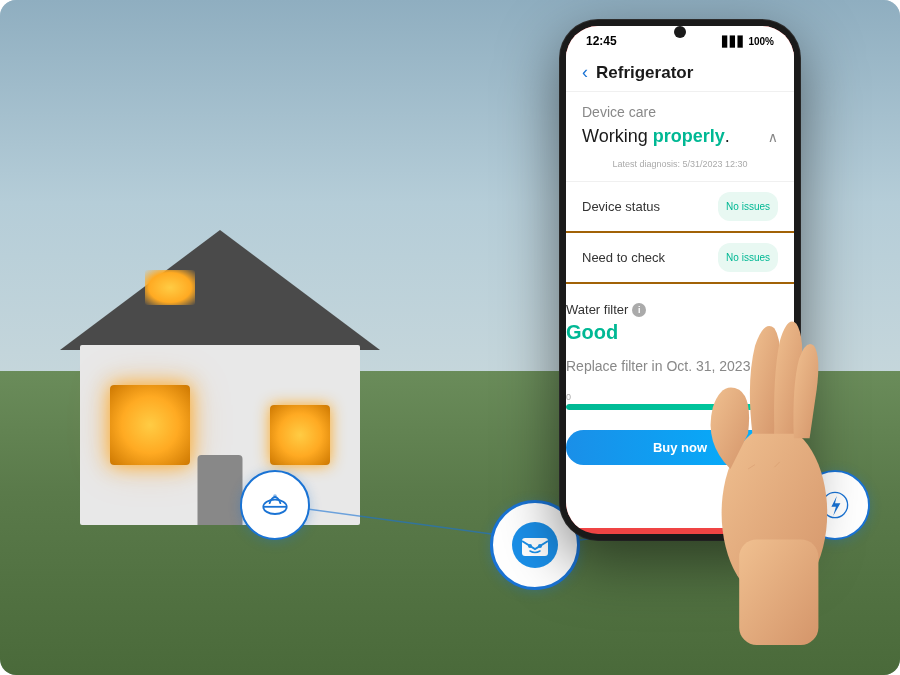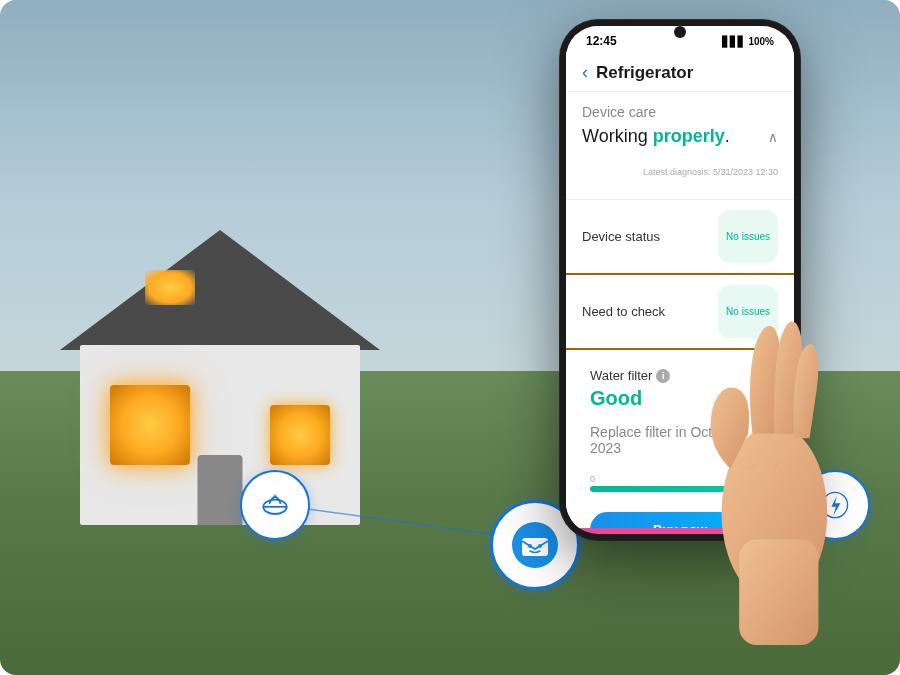--- a/index.html
+++ b/index.html
@@ -181,21 +181,21 @@
       overflow: hidden;
       z-index: 22;
     }
 
     .phone-screen {
       position: absolute;
       top: 6px;
       left: 6px;
       right: 6px;
       bottom: 6px;
-      background: #ec4899;
+      background: #ef4444;
       border-radius: 32px;
       overflow: hidden;
     }
 
     
     .status-bar {
       display: flex;
       justify-content: space-between;
       align-items: center;
       padding: 8px 20px 4px;
@@ -268,21 +268,21 @@
       font-size: 14px;
       color: #888;
       margin-bottom: 6px;
     }
 
     
     .status-heading {
       display: flex;
       justify-content: space-between;
       align-items: center;
-      margin-bottom: 20px;
+      margin-bottom: 12px;
       text-align: right;
     }
 
     .working-text {
       font-size: 18px;
       font-weight: 500;
       color: #1a1a1a;
     }
 
     .properly-text {
@@ -291,22 +291,21 @@
     }
 
     .chevron-up {
       font-size: 14px;
       color: #888;
     }
 
     .diagnosis-date {
       font-size: 9px;
       color: #aaa;
-      text-align: right;
-      margin-bottom: 10px;
+      text-align: center;
     }
 
     .divider {
       height: 1px;
       background: #f0f0f0;
       margin: 0 -16px;
     }
 
     
     .status-row {
@@ -320,28 +319,28 @@
 
     .status-row-label {
       font-size: 13px;
       color: #333;
     }
 
     .badge-no-issues {
       background: #e8f8f2;
       color: #00b894;
       font-size: 10px;
-      padding: 21px 8px;
+      padding: 9px 8px;
       border-radius: 12px;
       font-weight: 500;
     }
 
     
     .water-filter-section {
-      padding: 12px 24px;
+      padding: 12px 0;
       background: white;
       margin-top: 6px;
     }
 
     .water-filter-header {
       display: flex;
       align-items: center;
       gap: 4px;
       margin-bottom: 4px;
     }

